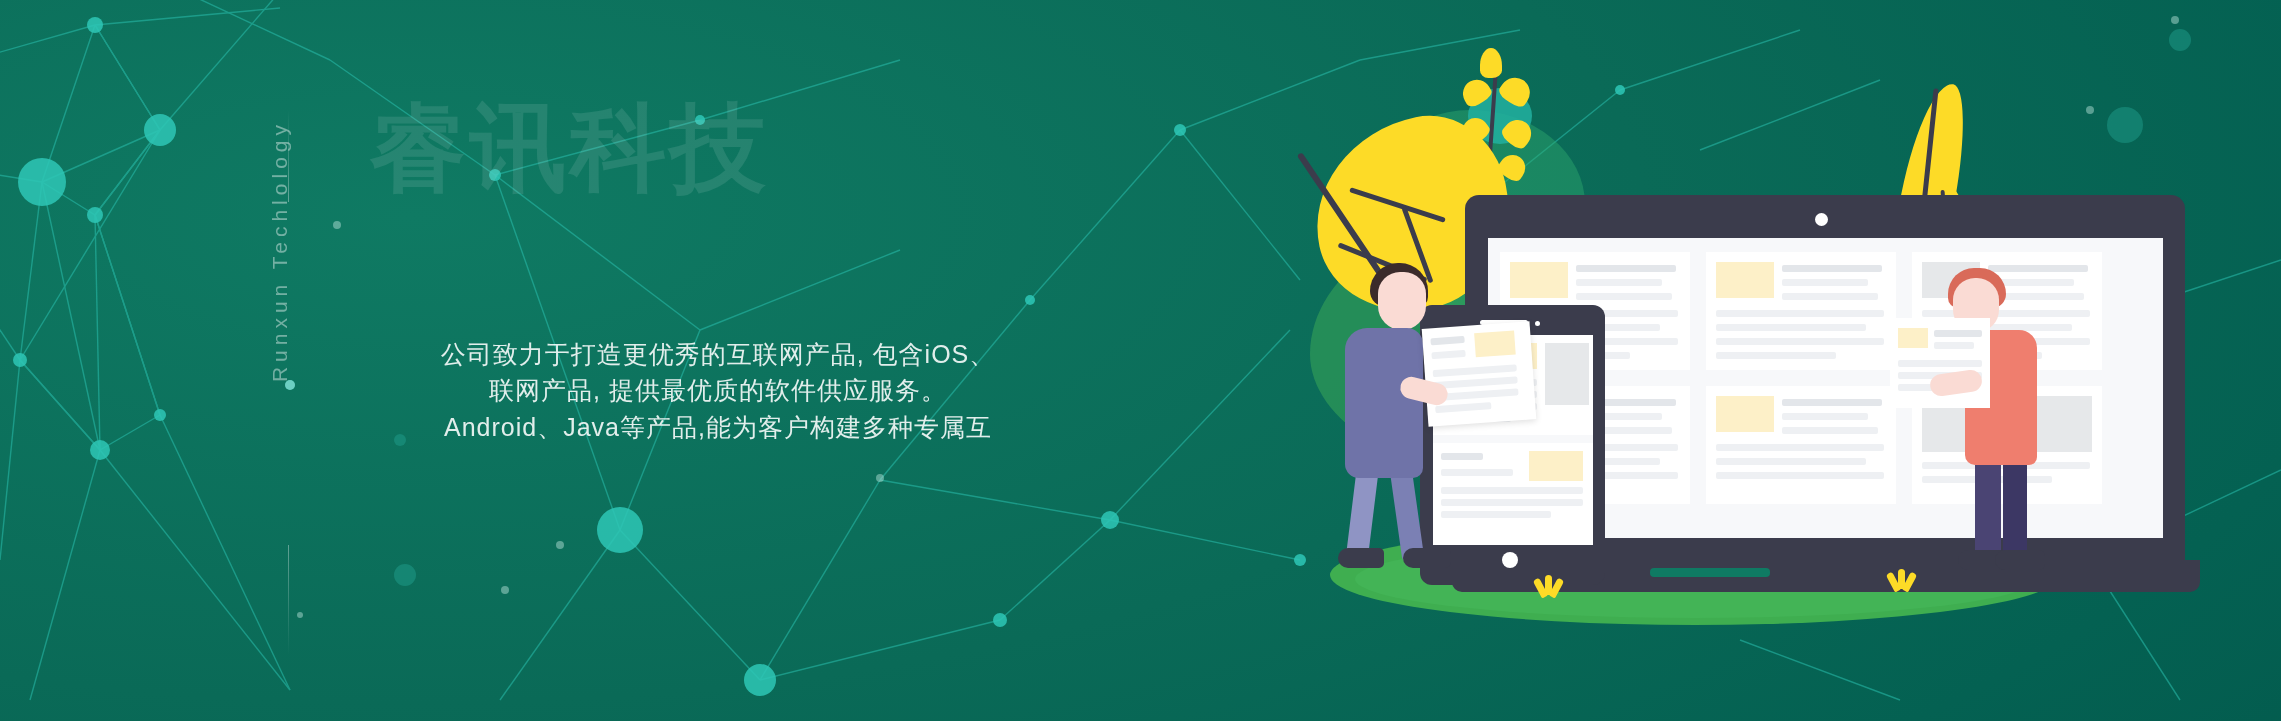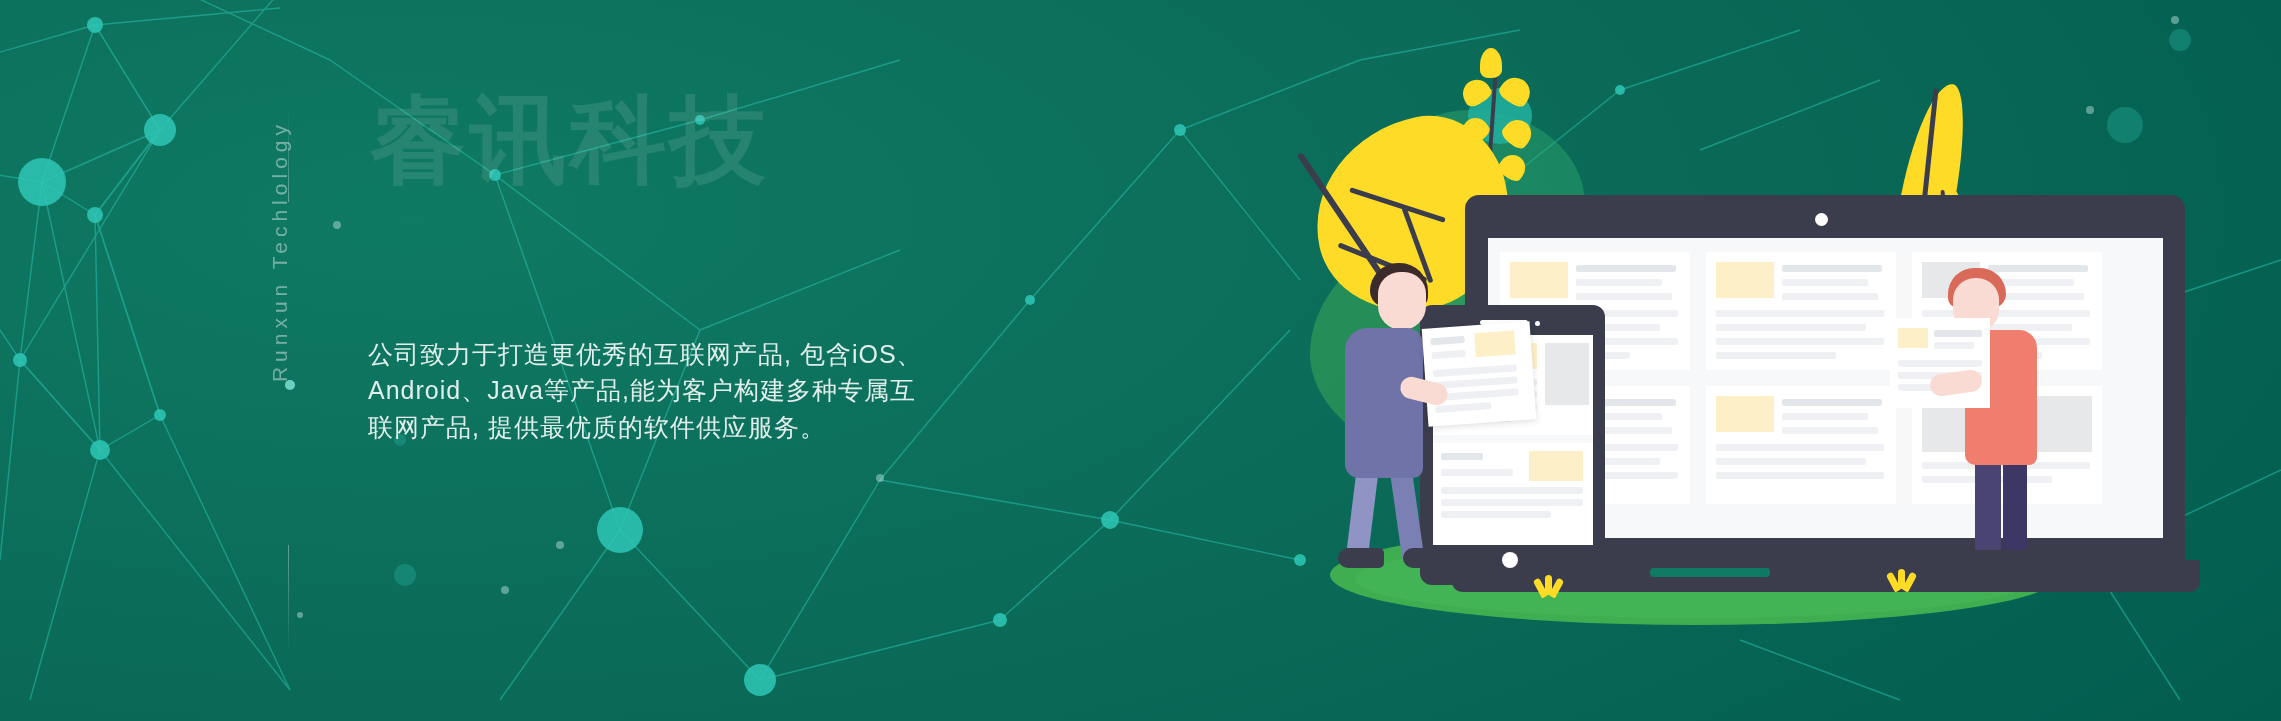--- a/index.html
+++ b/index.html
@@ -32,42 +32,42 @@
     position:absolute;left:288px;top:110px;width:1px;height:92px;
     background:linear-gradient(to bottom,rgba(255,255,255,0),rgba(255,255,255,.35));
   }
   .vline2{
     position:absolute;left:288px;top:545px;width:1px;height:110px;
     background:linear-gradient(to bottom,rgba(255,255,255,.35),rgba(255,255,255,0));
   }
 
   
   .watermark{
-    position:absolute;left:370px;top:92px;
+    position:absolute;left:370px;top:100px;
     font-size:96px;font-weight:700;letter-spacing:4px;
     color:rgba(255,255,255,.10);
     line-height:1;
     white-space:nowrap;
     user-select:none;
   }
 
   
   .headline{
     position:absolute;left:368px;top:212px;
     font-size:72px;font-weight:700;letter-spacing:3px;
     color:#ffffff;line-height:1;white-space:nowrap;
   }
 
   
   .para{
     position:absolute;left:368px;top:336px;width:700px;
     font-size:25px;line-height:1.45;letter-spacing:1px;
     color:rgba(255,255,255,.88);
   }
-  .para div{white-space:nowrap;}
+  .para div{white-space:nowrap;text-align:center;}
 
   
   .blobA{position:absolute;left:1310px;top:200px;width:420px;height:280px;
     background:#3aa757;opacity:.55;border-radius:58% 42% 48% 52% / 55% 60% 40% 45%;}
   .blobB{position:absolute;left:1355px;top:110px;width:230px;height:210px;
     background:#2faa6e;opacity:.45;border-radius:50% 50% 45% 55% / 55% 45% 55% 45%;}
   .ground{position:absolute;left:1330px;top:525px;width:730px;height:100px;
     background:#3fae50;border-radius:50%;}
   .ground2{position:absolute;left:1355px;top:540px;width:680px;height:78px;
     background:#43b456;border-radius:50%;}
@@ -438,18 +438,18 @@
 
     <div class="vline"></div>
     <div class="vbrand">Runxun Techlology</div>
     <div class="vline2"></div>
 
     <div class="watermark">睿讯科技</div>
 
 
     <div class="para">
       <div>公司致力于打造更优秀的互联网产品, 包含iOS、</div>
+      <div>联网产品, 提供最优质的软件供应服务。</div>
       <div>Android、Java等产品,能为客户构建多种专属互</div>
-      <div>联网产品, 提供最优质的软件供应服务。</div>
     </div>
   </div>
 
 </div>
 
 </body></html>

